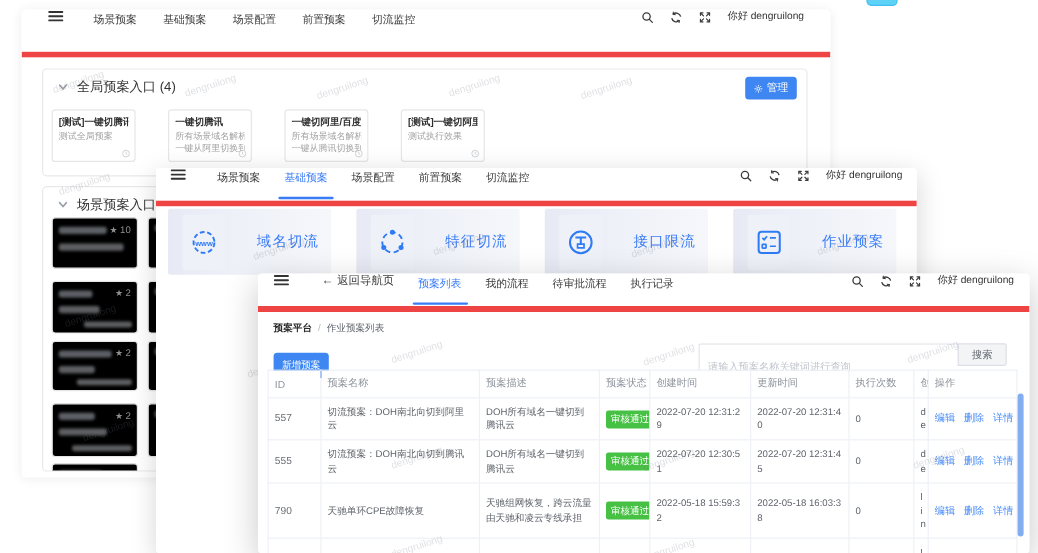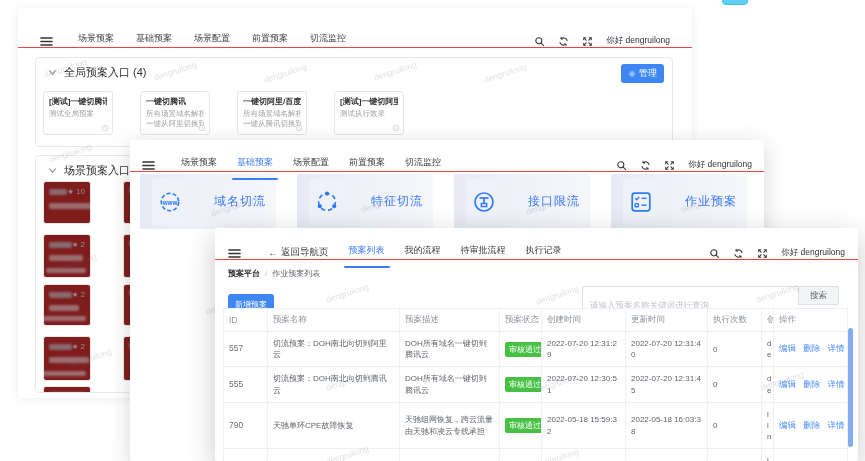--- a/index.html
+++ b/index.html
@@ -1,21 +1,21 @@
 <!DOCTYPE html>
 <html><head>
 <meta charset="utf-8">
 <style>
   * { margin:0; padding:0; box-sizing:border-box; }
   body { background:#fff; }
   .screen { position:relative; width:865px; height:461px; background:#fff; overflow:hidden;
             font-family:"Liberation Sans","DejaVu Sans",sans-serif; color:#3d3d3d; }
 
   
-  .nav { display:flex; align-items:flex-end; border-bottom:1px solid #ef4444; background:#fff; }
+  .nav { display:flex; align-items:flex-start; border-bottom:5px solid #ef4444; background:#fff; }
   .nav-item { font-size:9px; color:#3d3d3d; cursor:pointer; position:relative; padding:2px 0; }
   .nav-item.active { color:#3a7cf8; }
   .nav-item.active::after { content:""; position:absolute; left:-5px; right:-5px; bottom:-9px; height:2px; background:#3a7cf8; border-radius:1px; }
   .nav-right { margin-left:auto; display:flex; align-items:center; gap:13px; }
   .icon-btn { width:11px; height:11px; display:inline-block; cursor:pointer; color:#3c3c3c; }
   .icon-btn svg { width:100%; height:100%; display:block; }
   .greeting { font-size:8.5px; color:#333; white-space:nowrap; }
   .burger { width:13px; height:11px; color:#333; cursor:pointer; }
   .burger svg { width:13px; height:11px; display:block; }
   .wm { position:absolute; font-size:8.5px; color:rgba(110,116,128,0.22); transform:rotate(-18deg);
@@ -36,21 +36,21 @@
   .manage-btn svg { width:8px; height:8px; }
   .gcards { display:flex; gap:27px; padding:6px 7px 8px 7px; }
   .gcard { position:relative; width:70px; height:44px; border:1px solid #e6e6e6; border-radius:3px; padding:4px 5px; overflow:hidden; background:#fff; }
   .gcard-title { font-size:8px; font-weight:bold; color:#2f2f2f; white-space:nowrap; overflow:hidden; }
   .gcard-desc { font-size:7.5px; color:#a2a2a2; line-height:1.35; margin-top:2px; white-space:nowrap; overflow:hidden; }
   .clock { position:absolute; right:3px; bottom:2px; width:8px; height:8px; color:#c3c7cd; }
   .clock svg { width:8px; height:8px; display:block; }
 
   
   .scards { position:absolute; left:7px; top:25px; width:624px; }
-  .scard { position:absolute; width:48px; border:1px solid #e6e6e6; border-radius:3px; background:#7f1d1d; padding:5px 5px; overflow:hidden; }
+  .scard { position:absolute; width:72px; border:1px solid #e6e6e6; border-radius:3px; background:#000000; padding:5px 5px; overflow:hidden; }
   .scard .trow { display:flex; align-items:center; justify-content:space-between; }
   .blur { background:#b9bcc2; opacity:0.5; filter:blur(1.2px); border-radius:2px; height:6px; }
   .blur.dark { background:#8e939b; opacity:0.65; }
   .star { font-size:8px; color:#8f8f8f; white-space:nowrap; }
   .star::before { content:"★ "; font-size:7.5px; }
   .brow { position:absolute; right:4px; bottom:4px; display:flex; gap:3px; align-items:center; }
 
   
   .mid-window { position:absolute; left:130px; top:140px; width:634px; height:321px; background:#fff;
                 border-radius:3px; box-shadow:0 5px 22px rgba(0,0,0,0.17); z-index:10; }

